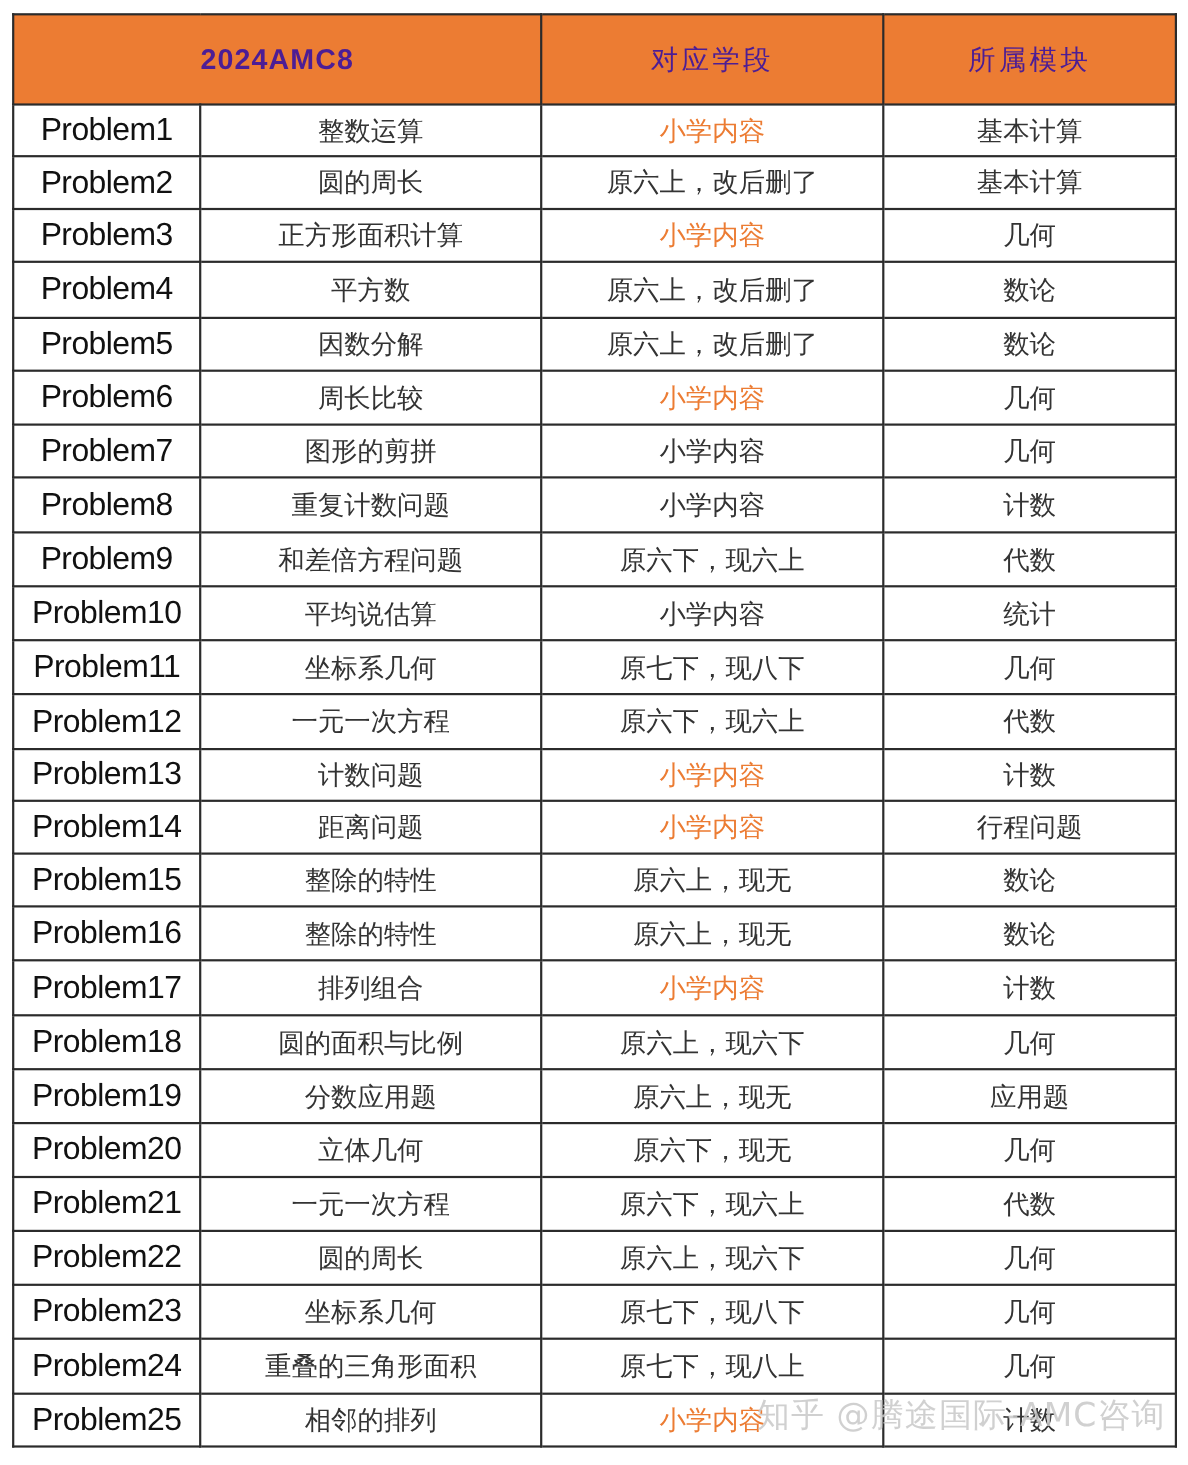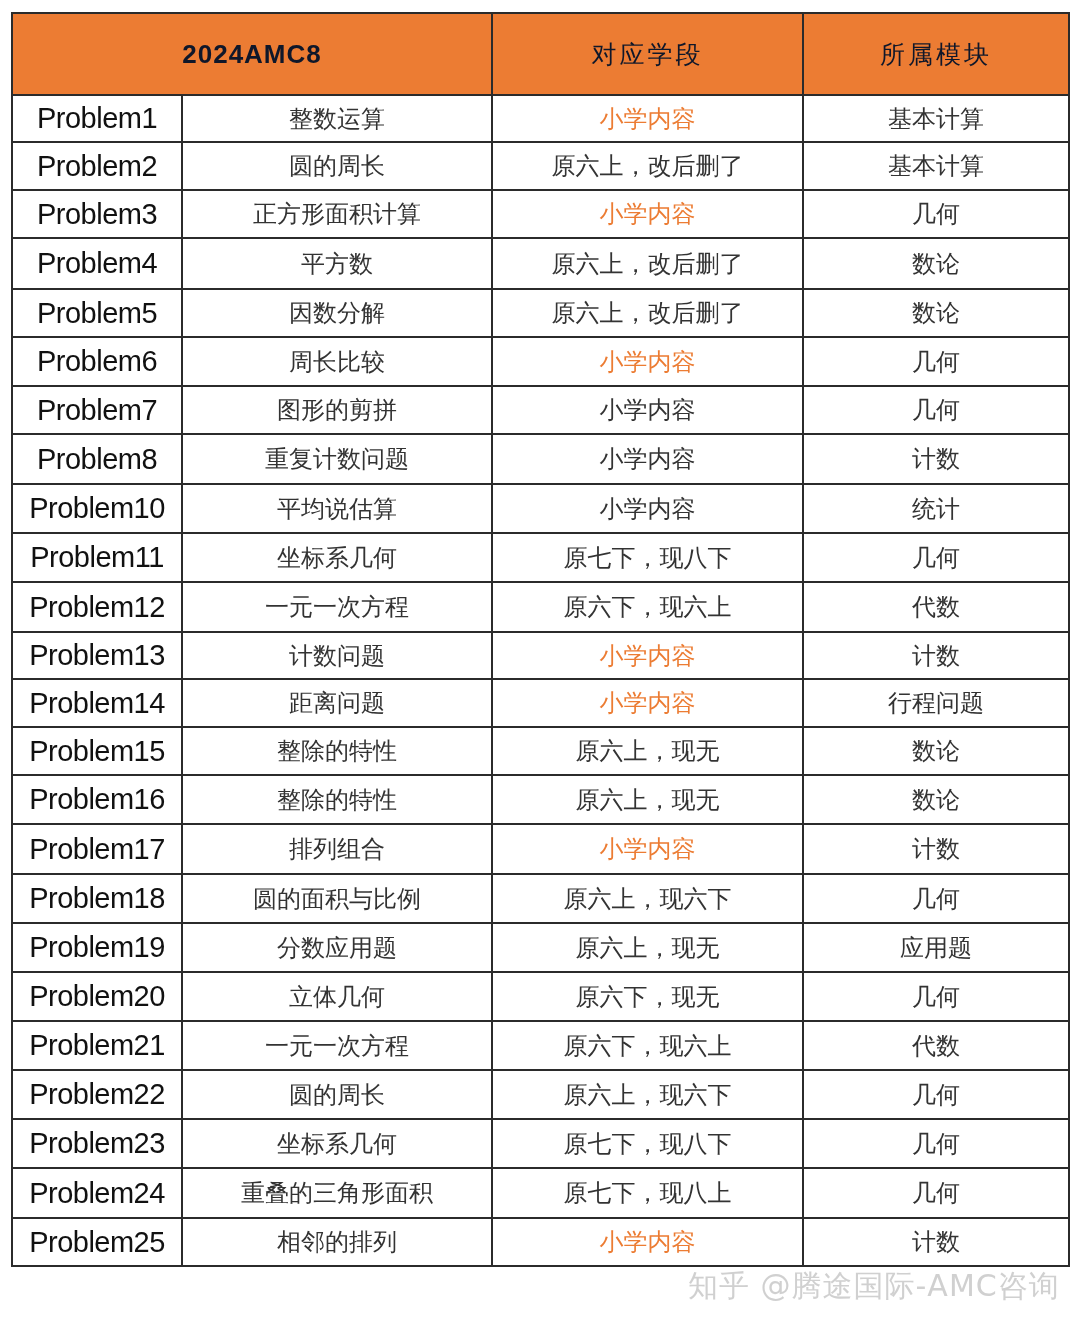--- a/index.html
+++ b/index.html
@@ -1,19 +1,19 @@
 <!DOCTYPE html>
 <html><head>
 <meta charset="utf-8">
 <style>
   html, body { margin: 0; padding: 0; background: #ffffff; }
   body { width: 1080px; height: 1332px; position: relative; overflow: hidden; font-family: "DejaVu Sans", sans-serif; }
   #tbl { position: absolute; left: 11px; top: 12px; width: 1057px; border-collapse: collapse; table-layout: fixed; }
   #tbl td, #tbl th { border: 2px solid #2b2b2b; padding: 0; text-align: center; vertical-align: middle; }
-  #tbl th { background: #ec7c33; color: #0f172a; font-weight: normal; height: 80px; font-size: 25px; letter-spacing: 3px; }
+  #tbl th { background: #ec7c33; color: #4c1d95; font-weight: normal; height: 80px; font-size: 25px; letter-spacing: 3px; }
   #tbl th.h-title { font-family: "Liberation Sans", sans-serif; font-weight: bold; letter-spacing: 1px; font-size: 26px; }
   #tbl td { height: 45px; font-size: 24px; color: #333333; font-family: "DejaVu Sans", sans-serif; }
   #tbl td.pid { font-family: "Liberation Sans", sans-serif; color: #111111; font-size: 29px; letter-spacing: -0.5px; }
   #tbl td.accent { color: #ec7c33; }
   .watermark { position: absolute; left: 688px; top: 1266px; font-size: 30px; color: rgba(200,200,200,0.85); letter-spacing: 1px; white-space: nowrap; pointer-events: none; }
 </style>
 </head>
 <body>
 
 <table id="tbl">
@@ -71,20 +71,26 @@
         <td class="pid">Problem7</td>
         <td>图形的剪拼</td>
         <td>小学内容</td>
         <td>几何</td>
       </tr>
       <tr style="height: 50px;">
         <td class="pid">Problem8</td>
         <td>重复计数问题</td>
         <td>小学内容</td>
         <td>计数</td>
+      </tr>
+      <tr style="height: 49px;">
+        <td class="pid">Problem9</td>
+        <td>和差倍方程问题</td>
+        <td>原六下，现六上</td>
+        <td>代数</td>
       </tr>
       <tr style="height: 49px;">
         <td class="pid">Problem10</td>
         <td>平均说估算</td>
         <td>小学内容</td>
         <td>统计</td>
       </tr>
       <tr style="height: 49px;">
         <td class="pid">Problem11</td>
         <td>坐标系几何</td>

